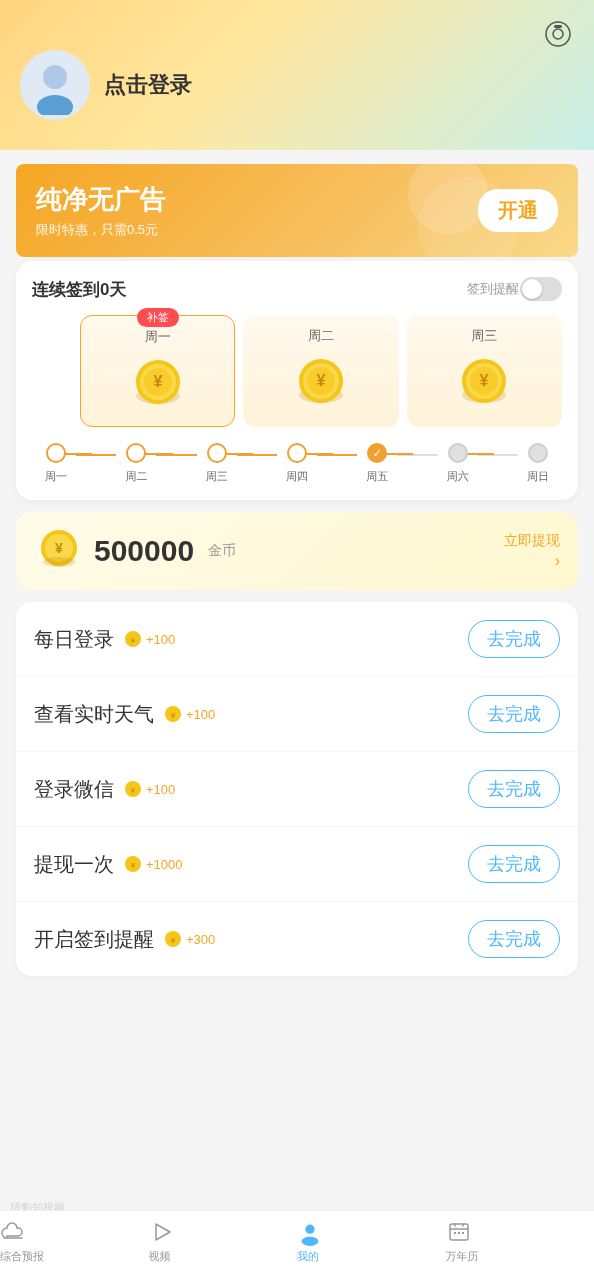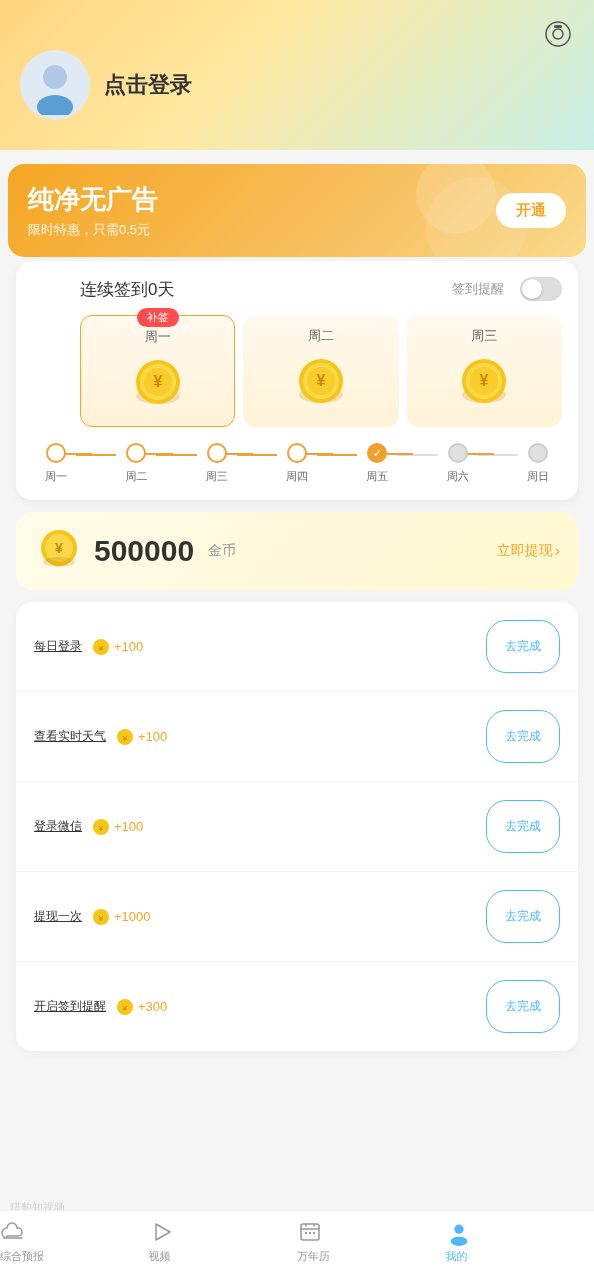--- a/index.html
+++ b/index.html
@@ -55,23 +55,23 @@
     }
 
     .login-text {
       font-size: 22px;
       font-weight: 600;
       color: #333;
     }
 
     
     .vip-banner {
-      margin: 14px 8px 0;
+      margin: 14px 16px 0;
       background: linear-gradient(135deg, #f5a623 0%, #f7c060 60%, #fada8a 100%);
-      border-radius: 16px;
+      border-radius: 8px;
       padding: 18px 20px;
       display: flex;
       align-items: center;
       justify-content: space-between;
       position: relative;
       overflow: hidden;
     }
 
     .vip-banner::before {
       content: '';
@@ -106,21 +106,21 @@
       color: rgba(255,255,255,0.9);
       margin-top: 4px;
     }
 
     .vip-btn {
       background: #fff;
       color: #f5a623;
       border: none;
       border-radius: 20px;
       padding: 8px 20px;
-      font-size: 15px;
+      font-size: 20px;
       font-weight: 600;
       cursor: pointer;
       position: relative;
       z-index: 1;
     }
 
     
     .main-content {
       background: #f5f5f5;
       margin-top: -10px;
@@ -139,29 +139,28 @@
 
     .signin-header {
       display: flex;
       align-items: center;
       justify-content: space-between;
       margin-bottom: 14px;
     }
 
     .signin-title {
       font-size: 17px;
-      font-weight: 400;
+      font-weight: 700;
       color: #333;
-      margin-left: 48px;
     }
 
     .signin-reminder {
       display: flex;
       align-items: center;
-      gap: 16px;
+      gap: 1px;
       font-size: 13px;
       color: #999;
     }
 
     .toggle {
       width: 42px;
       height: 24px;
       background: #ddd;
       border-radius: 12px;
       position: relative;
@@ -314,20 +313,21 @@
     }
 
     .withdraw-link {
       margin-left: auto;
       color: #f5a623;
       font-size: 14px;
       display: flex;
       align-items: flex-end;
       gap: 2px;
       cursor: pointer;
+      flex-direction: column;
     }
 
     
     .task-list {
       background: #fff;
       margin: 12px 16px 0;
       border-radius: 16px;
       overflow: hidden;
       box-shadow: 0 2px 10px rgba(0,0,0,0.04);
     }
@@ -337,24 +337,23 @@
       align-items: center;
       padding: 18px 18px;
       border-bottom: 1px solid #f5f5f5;
     }
 
     .task-item:last-child {
       border-bottom: none;
     }
 
     .task-name {
-      font-size: 12px;
+      font-size: 20px;
       color: #333;
       font-weight: 500;
-      text-decoration: underline;
     }
 
     .task-reward {
       display: flex;
       align-items: center;
       gap: 4px;
       margin-left: 10px;
     }
 
     .reward-coin {
@@ -367,22 +366,22 @@
       color: #f5a623;
       font-weight: 500;
     }
 
     .task-btn {
       margin-left: auto;
       background: #fff;
       border: 1.5px solid #4db8ff;
       color: #4db8ff;
       border-radius: 20px;
-      padding: 17px 18px;
-      font-size: 12px;
+      padding: 6px 18px;
+      font-size: 18px;
       cursor: pointer;
     }
 
     
     .bottom-nav {
       position: fixed;
       bottom: 0;
       left: 0;
       width: 594px;
       background: #fff;
@@ -644,37 +643,37 @@
 
   <div class="nav-item">
     <div class="nav-icon">
       <svg width="24" height="24" viewBox="0 0 24 24" fill="none">
         <polygon points="6,4 20,12 6,20" stroke="#999" stroke-width="1.5" stroke-linejoin="round" fill="none"></polygon>
       </svg>
     </div>
     <span class="nav-label">视频</span>
   </div>
 
+  <div class="nav-item active">
+    <div class="nav-icon">
+      <svg width="28" height="28" viewBox="0 0 28 28">
+        <circle cx="14" cy="11" r="5" fill="#4db8ff"></circle>
+        <ellipse cx="14" cy="24" rx="9" ry="5" fill="#4db8ff"></ellipse>
+      </svg>
+    </div>
+    <span class="nav-label" style="color:#4db8ff;">我的</span>
+  </div>
+
   <div class="nav-item">
     <div class="nav-icon">
       <svg width="24" height="24" viewBox="0 0 24 24" fill="none">
         <rect x="3" y="4" width="18" height="16" rx="2" stroke="#999" stroke-width="1.5"></rect>
         <path d="M3 9h18M8 4v2M16 4v2" stroke="#999" stroke-width="1.5" stroke-linecap="round"></path>
         <rect x="7" y="12" width="2" height="2" fill="#999"></rect>
         <rect x="11" y="12" width="2" height="2" fill="#999"></rect>
         <rect x="15" y="12" width="2" height="2" fill="#999"></rect>
       </svg>
     </div>
     <span class="nav-label">万年历</span>
   </div>
-
-  <div class="nav-item active">
-    <div class="nav-icon">
-      <svg width="28" height="28" viewBox="0 0 28 28">
-        <circle cx="14" cy="11" r="5" fill="#4db8ff"></circle>
-        <ellipse cx="14" cy="24" rx="9" ry="5" fill="#4db8ff"></ellipse>
-      </svg>
-    </div>
-    <span class="nav-label" style="color:#4db8ff;">我的</span>
-  </div>
 </div>
 
 <div class="watermark">猎豹知视频</div>
 
 </body></html>

